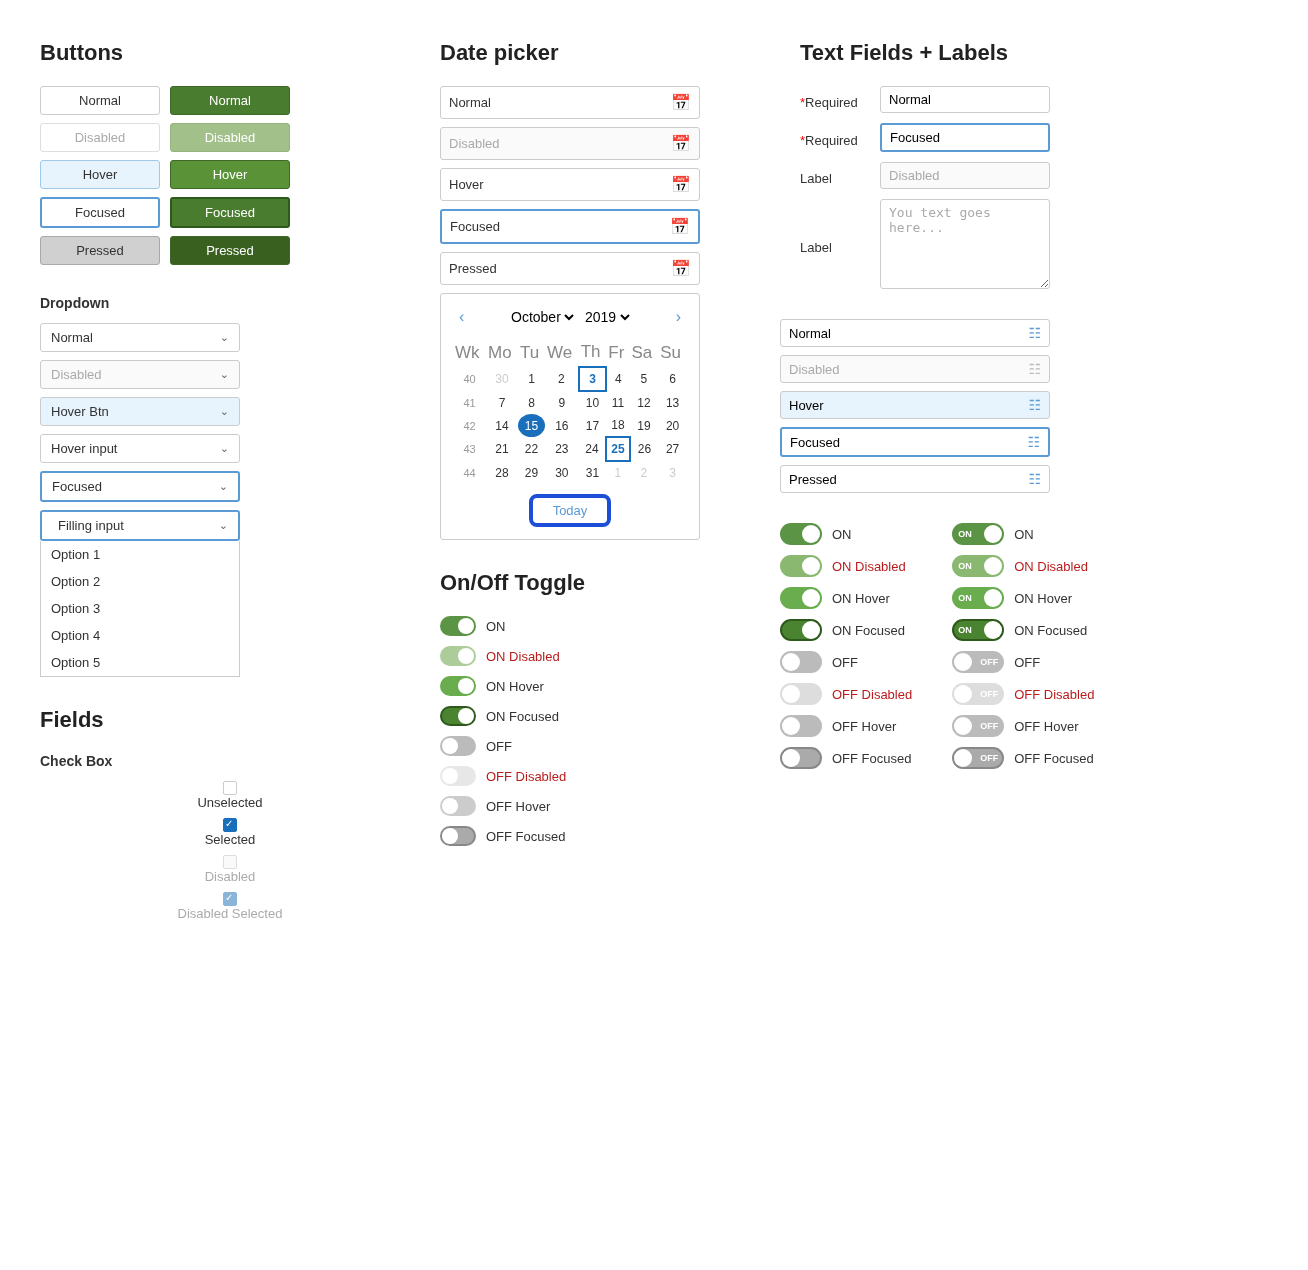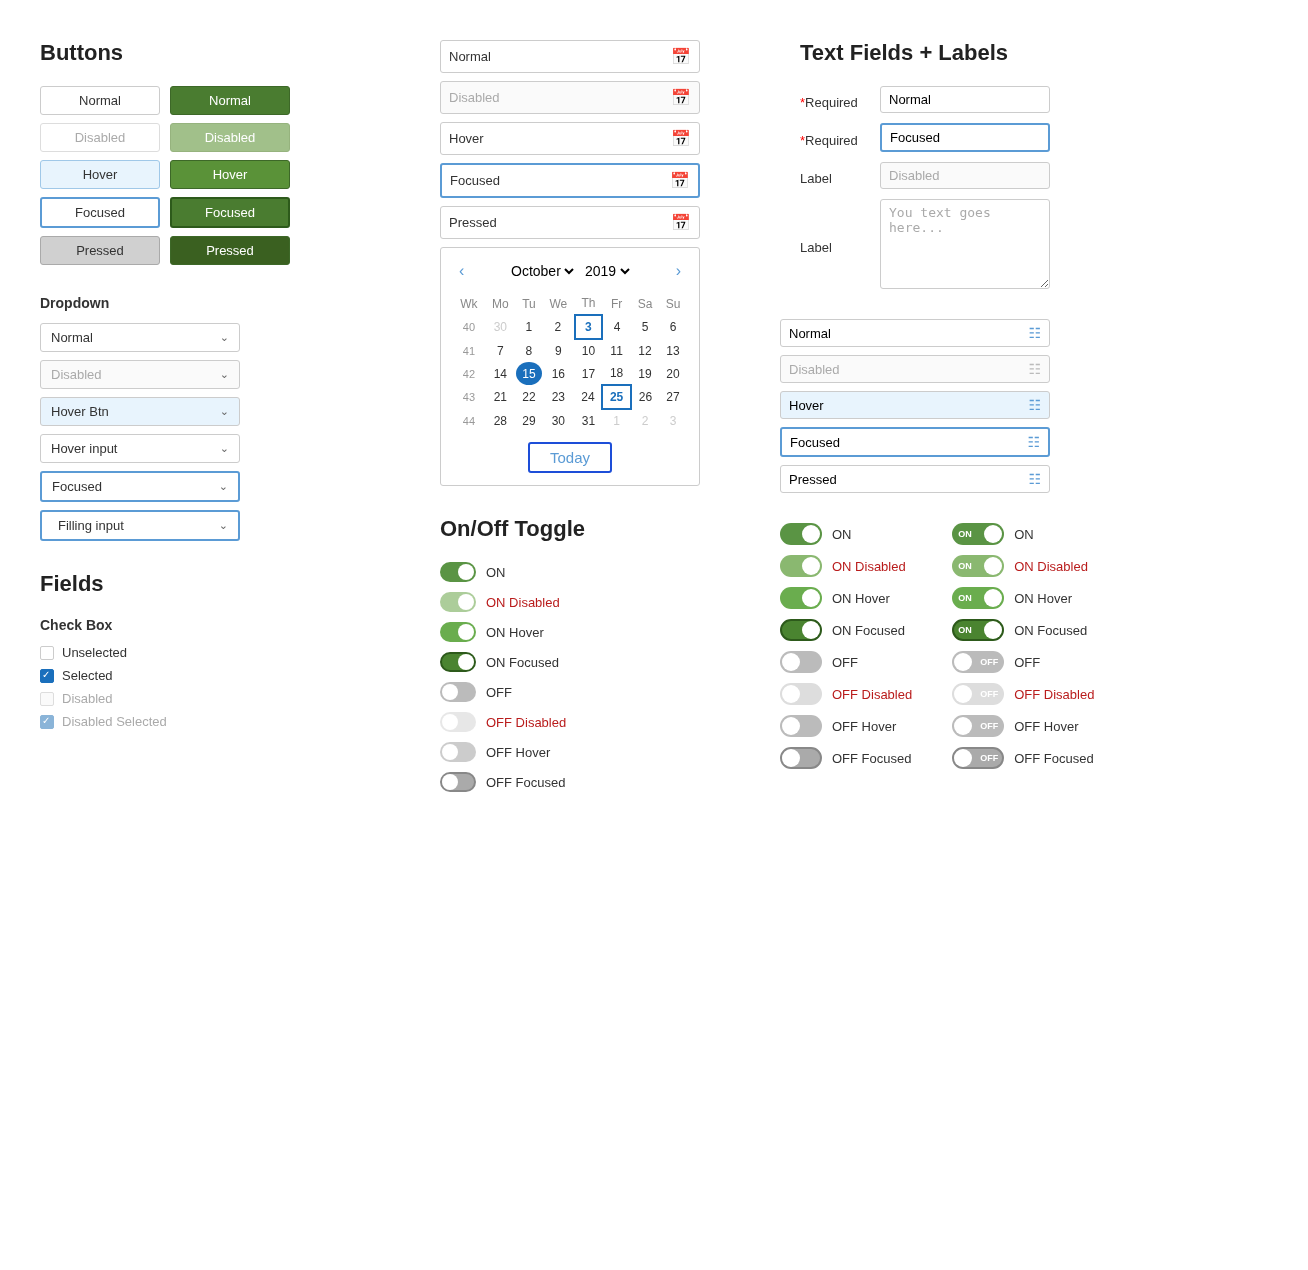--- a/index.html
+++ b/index.html
@@ -34,21 +34,21 @@
     .dropdown-ctrl.hover-input { background: #fff; }
     .dropdown-ctrl.focused { border: 2px solid #5b9bd5; }
     .dropdown-ctrl.filling { border: 2px solid #5b9bd5; padding-left: 16px; }
     .dropdown-chevron { font-size: 11px; color: #666; }
     .dropdown-menu { width: 200px; border: 1px solid #ccc; border-top: none; background: #fff; position: relative; }
     .dropdown-option { padding: 6px 10px; cursor: pointer; }
 
     
     .toggles-section { margin-top: 30px; }
     .checkbox-group { margin-top: 10px; }
-    .checkbox-row { display: flex; align-items: center; gap: 8px; margin-bottom: 8px; font-size: 13px; }
+    .checkbox-row { display: flex; align-items: center; gap: 0; margin-bottom: 8px; font-size: 13px; flex-direction: column; }
     .cb { width: 14px; height: 14px; border: 1px solid #ccc; border-radius: 2px; display: inline-block; flex-shrink: 0; }
     .cb.checked { background: #1a6fbc; border-color: #1a6fbc; position: relative; }
     .cb.checked::after { content: '✓'; color: #fff; font-size: 10px; position: absolute; top: -1px; left: 1px; }
     .cb.disabled { border-color: #ddd; background: #fafafa; }
     .cb.disabled-checked { background: #8ab4d8; border-color: #8ab4d8; position: relative; }
     .cb.disabled-checked::after { content: '✓'; color: #fff; font-size: 10px; position: absolute; top: -1px; left: 1px; }
     .disabled-text { color: #aaa; }
     .dp-input-wrap { display: flex; align-items: center; border: 1px solid #ccc; border-radius: 3px; padding: 6px 8px; margin-bottom: 8px; background: #fff; width: 260px; }
     .dp-input-wrap.disabled { background: #fafafa; }
     .dp-input-wrap.focused, .dp-input-wrap.dp-focused { border: 2px solid #5b9bd5; }
@@ -58,25 +58,25 @@
     .dp-icon { font-size: 16px; color: #5b9bd5; margin-left: 4px; }
     .dp-icon.disabled { color: #bbb; }
 
     
     .calendar { width: 260px; border: 1px solid #ccc; border-radius: 3px; padding: 12px; background: #fff; margin-top: 4px; }
     .cal-header { display: flex; align-items: center; justify-content: space-between; margin-bottom: 10px; }
     .cal-nav { background: none; border: none; cursor: pointer; color: #5b9bd5; font-size: 16px; padding: 2px 6px; }
     .cal-selects { display: flex; gap: 4px; }
     .cal-select { border: none; font-size: 14px; font-weight: 500; background: #fff; cursor: pointer; }
     .cal-grid { width: 100%; border-collapse: collapse; }
-    .cal-grid th { font-size: 12px; color: #888; text-align: center; padding: 4px 2px; font-weight: 500; }
+    .cal-grid th { font-size: 17px; color: #888; text-align: left; padding: 4px 2px; font-weight: 500; }
     .cal-grid td { text-align: center; padding: 4px 2px; font-size: 12px; cursor: pointer; color: #333; }
     .cal-grid td.other-month { color: #ccc; }
     .cal-grid td.week-num { color: #999; font-size: 11px; }
-    .cal-today-btn { display: block; margin: 10px auto 0; padding: 5px 20px; border: 2px solid #1d4ed8; border-radius: 3px; background: #fff; color: #5b9bd5; cursor: pointer; font-size: 15px; }
+    .cal-today-btn { display: block; margin: 10px auto 0; padding: 5px 20px; border: 4px solid #1d4ed8; border-radius: 8px; background: #fff; color: #5b9bd5; cursor: pointer; font-size: 13px; }
 
     
     .textfields-section { padding-left: 20px; }
     .tf-row { display: flex; align-items: center; gap: 10px; margin-bottom: 10px; }
     .tf-label { font-size: 13px; color: #333; min-width: 70px; padding-top: 6px; }
     .tf-label.required::before { content: '*'; color: red; }
     .tf-input { border: 1px solid #ccc; border-radius: 3px; padding: 5px 8px; font-size: 13px; width: 170px; outline: none; }
     .tf-input.focused { border: 2px solid #5b9bd5; }
     .tf-input.disabled { color: #aaa; background: #fafafa; }
     .tf-textarea { border: 1px solid #ccc; border-radius: 3px; padding: 5px 8px; font-size: 13px; width: 170px; height: 90px; resize: both; outline: none; color: #aaa; }
@@ -234,20 +234,27 @@
         <div class="dropdown-ctrl focused">
           <span>Focused</span>
           <span class="dropdown-chevron">⌄</span>
         </div>
       </div>
       <div class="dropdown-wrap">
         <div class="dropdown-ctrl filling">
           <span>Filling input</span>
           <span class="dropdown-chevron">⌄</span>
         </div>
+        <div class="dropdown-menu">
+          <div class="dropdown-option">Option 1</div>
+          <div class="dropdown-option">Option 2</div>
+          <div class="dropdown-option">Option 3</div>
+          <div class="dropdown-option">Option 4</div>
+          <div class="dropdown-option">Option 5</div>
+        </div>
       </div>
     </div>
 
     <div class="toggles-section">
       <div class="section-title">Fields</div>
       <div class="subsection-title">Check Box</div>
       <div class="checkbox-group">
         <div class="checkbox-row">
           <span class="cb"></span>
           <span>Unselected</span>
@@ -262,20 +269,21 @@
         </div>
         <div class="checkbox-row">
           <span class="cb disabled-checked"></span>
           <span class="disabled-text">Disabled Selected</span>
         </div>
       </div>
     </div>
   </div>
 
   <div class="col2">
+    <div class="section-title">Date picker</div>
 
     <div class="dp-input-wrap">
       <input type="text" value="Normal" style="">
       <span class="dp-icon">📅</span>
     </div>
     <div class="dp-input-wrap disabled">
       <input type="text" value="Disabled" disabled="" style="">
       <span class="dp-icon disabled">📅</span>
     </div>
     <div class="dp-input-wrap">

